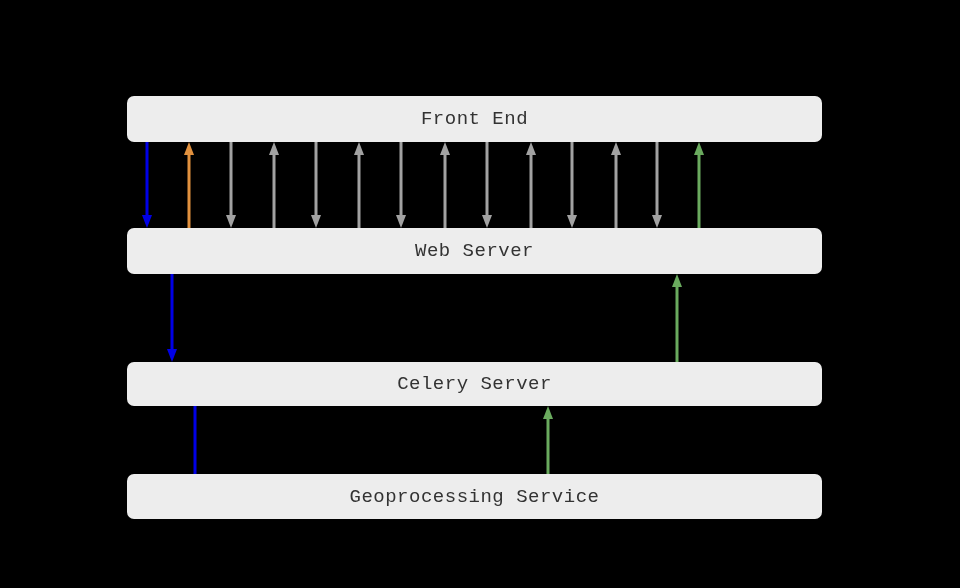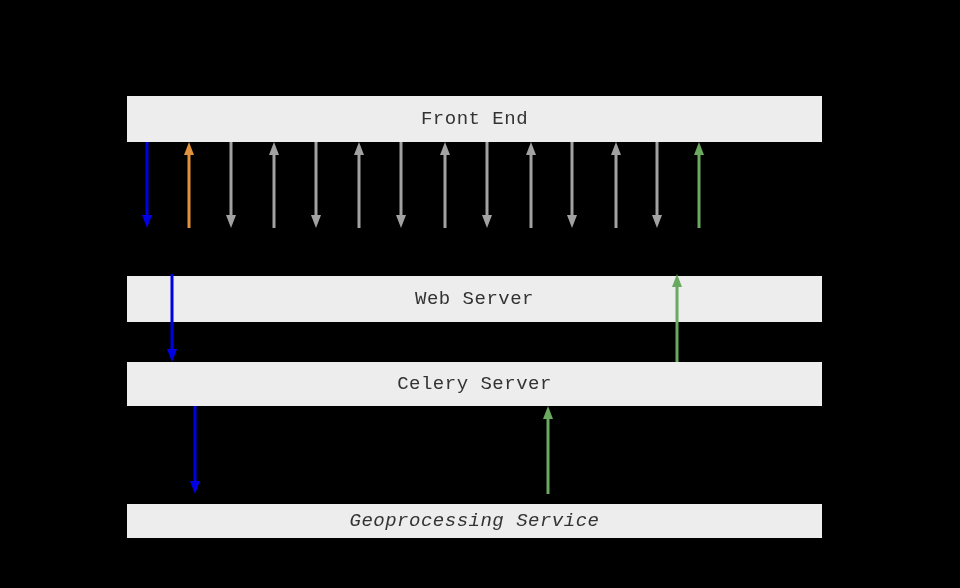--- a/index.html
+++ b/index.html
@@ -20,25 +20,26 @@
   
   .bar {
     position: absolute;
     left: 127px;
     width: 695px;
     display: flex;
     align-items: center;
     justify-content: center;
     font-size: 19px;
     letter-spacing: 0.5px;
+    border-radius: 7px;
   }
   .bar-0 { top: 96px;  height: 46px; }
-  .bar-1 { top: 228px; height: 46px; margin-top: 48px; }
+  .bar-1 { top: 228px; height: 46px; }
   .bar-2 { top: 362px; height: 44px; }
-  .bar-3 { top: 504px; height: 34px; font-style: italic; }
+  .bar-3 { top: 474px; height: 45px; }
   
   .zone {
     position: absolute;
     left: 0;
     width: 960px;
   }
   .zone-0 { top: 142px; height: 86px; }
   .zone-1 { top: 274px; height: 88px; }
   .zone-2 { top: 406px; height: 88px; }
   

